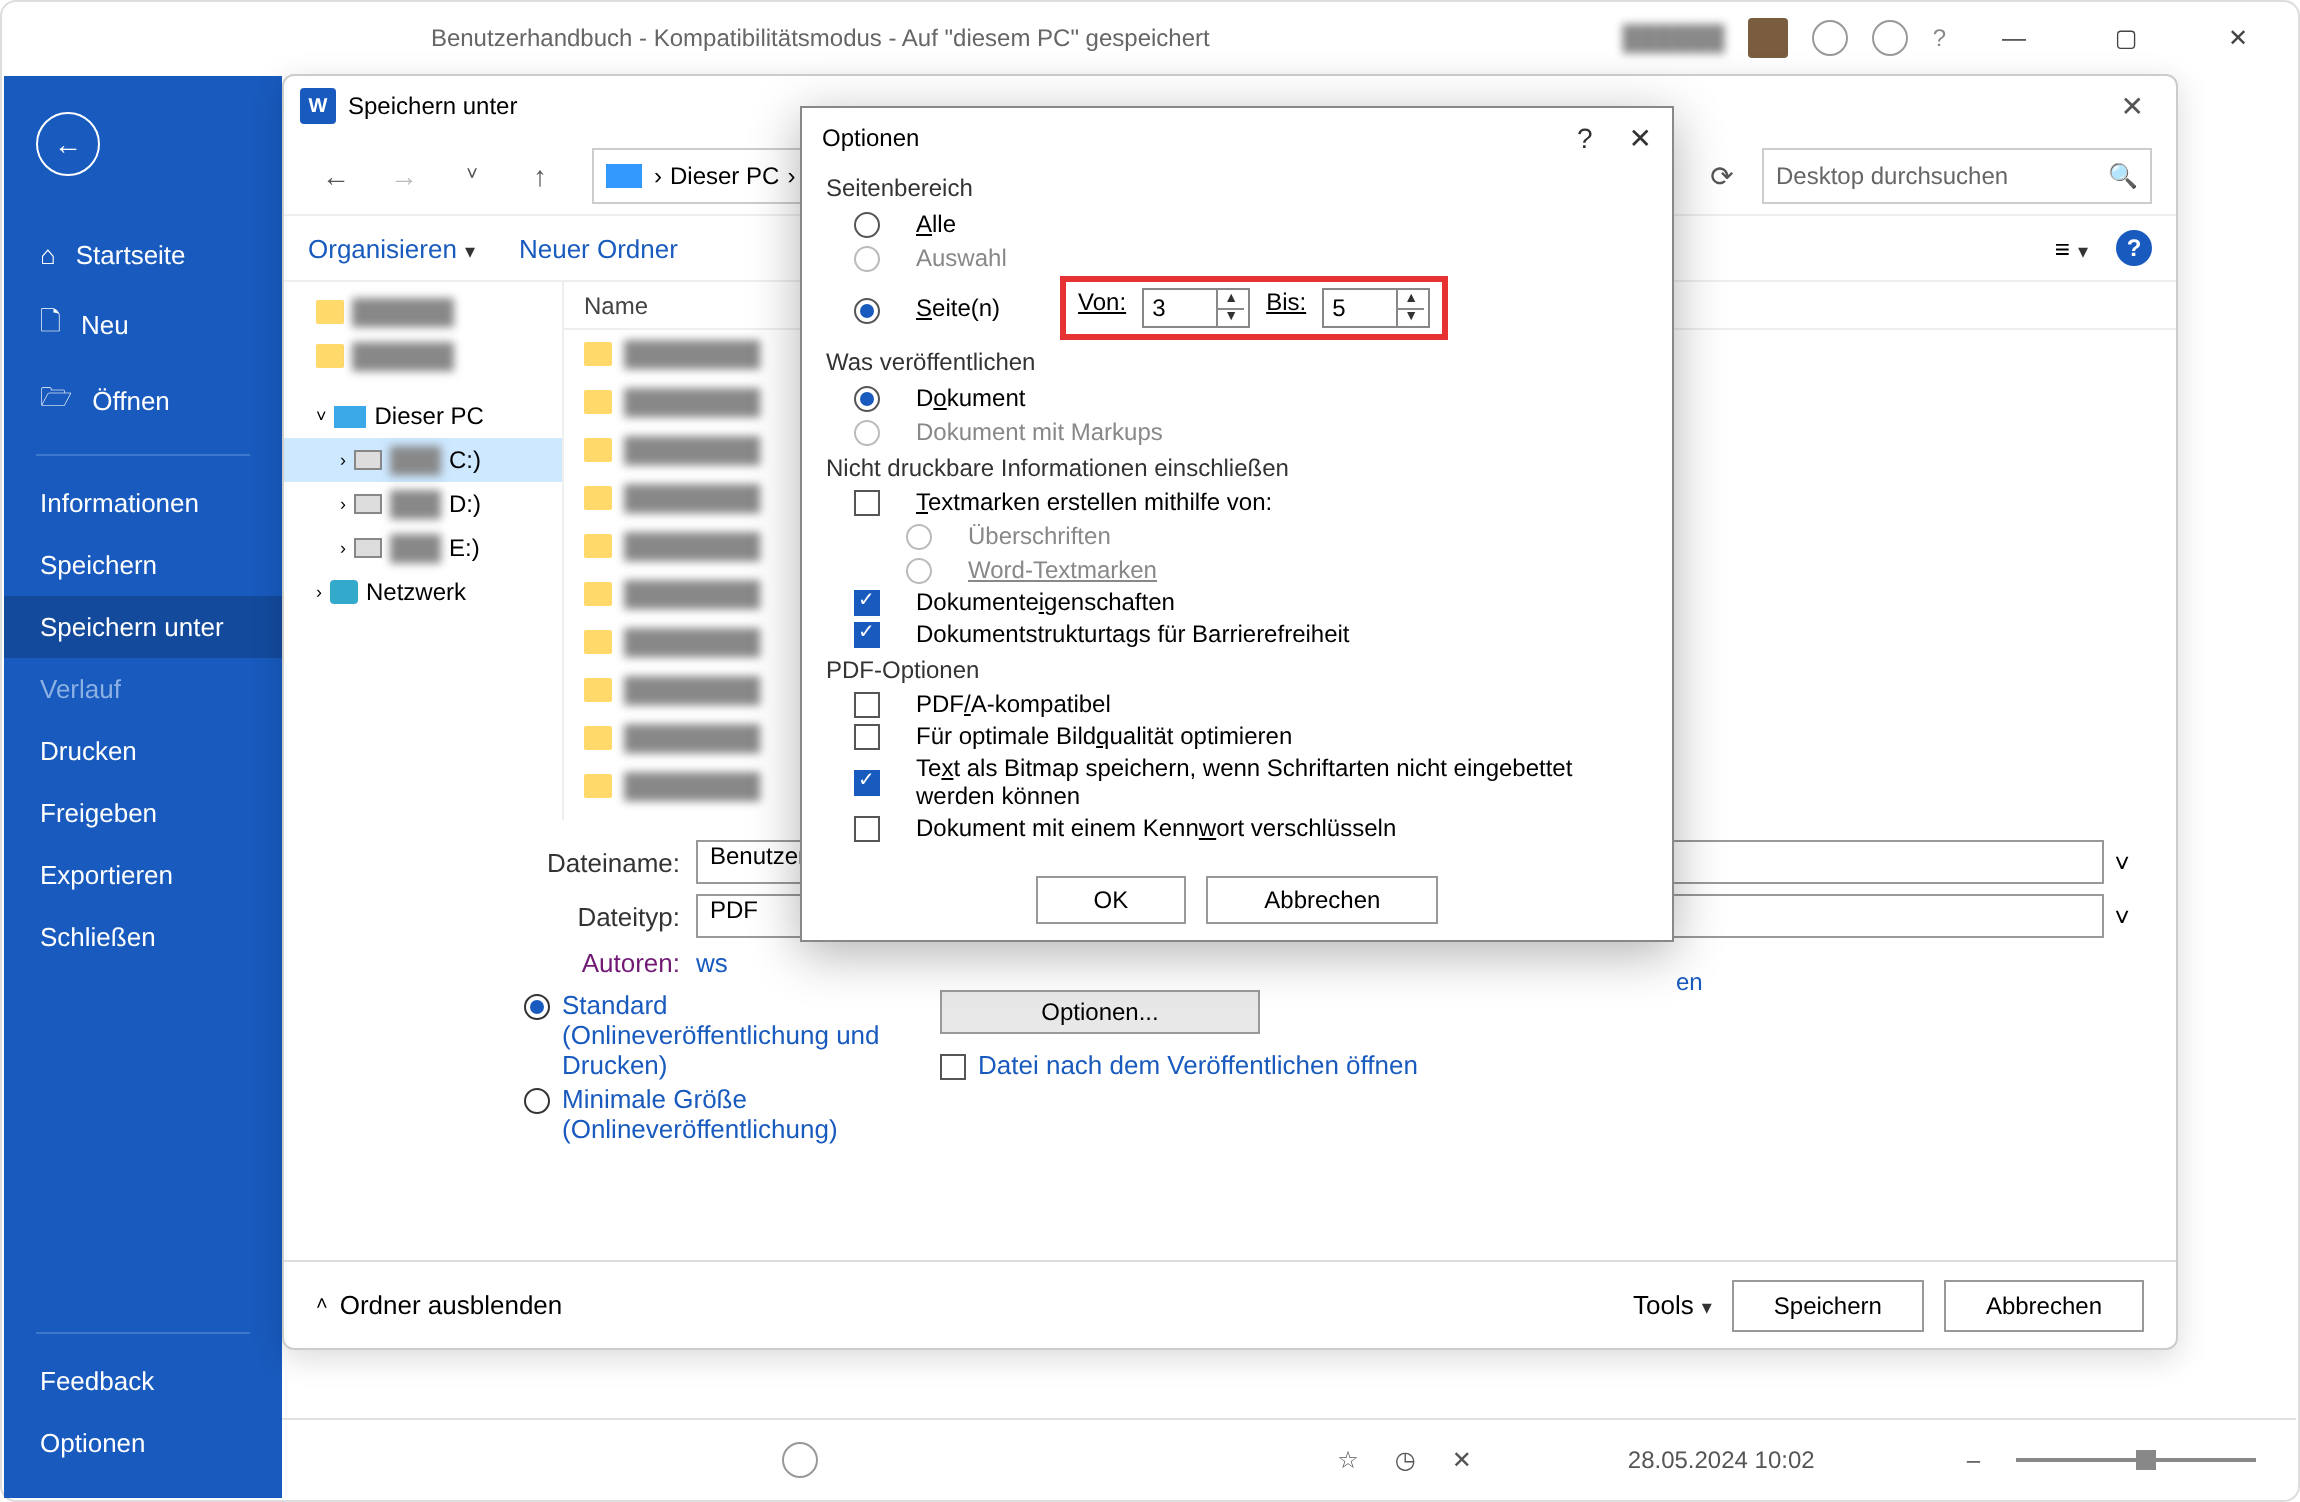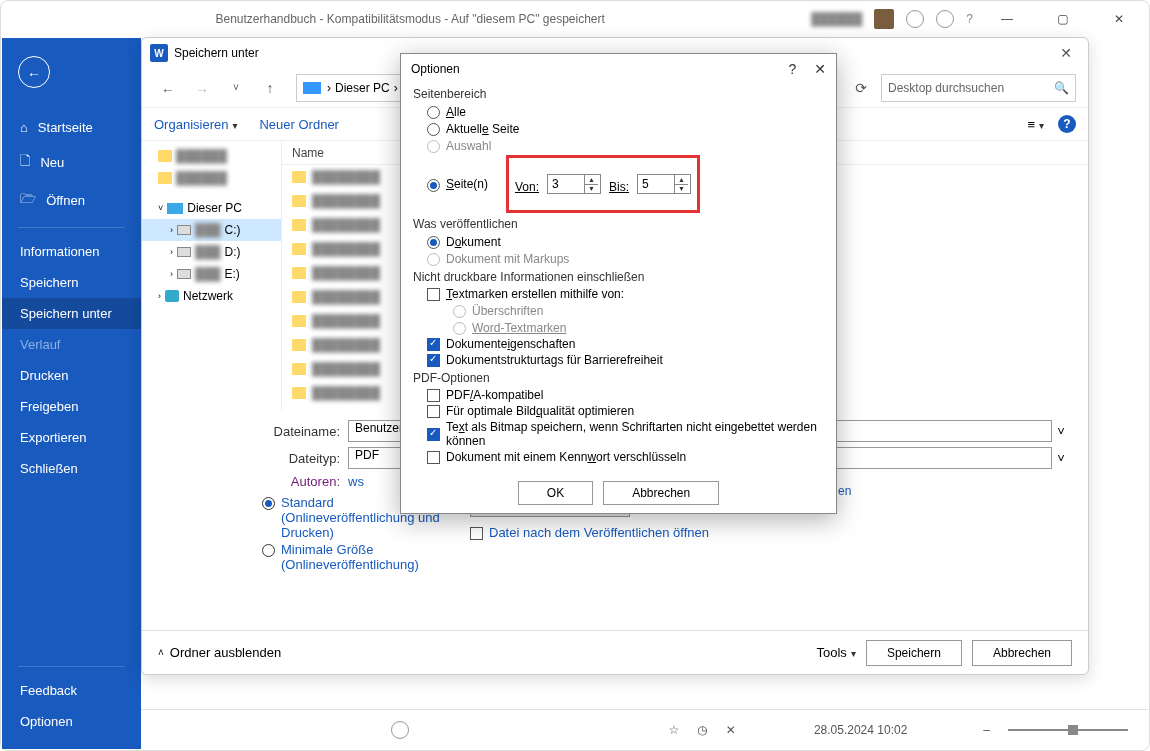--- a/index.html
+++ b/index.html
@@ -81,29 +81,29 @@
 .save-footer-right { margin-left: auto; display: flex; gap: 10px; align-items: center;}
 .btn { border: 1px solid #999; background: #fff; height: 26px; padding: 0 20px; font-size: 12px; display:flex; align-items:center;}
 
 
 .options-dialog { position: absolute; left: 399px; top: 52px; width: 437px; background: #fff; border: 1px solid #888; box-shadow: 0 6px 24px rgba(0,0,0,0.3); font-size: 12px; z-index: 100;}
 .opt-title { height: 30px; display: flex; align-items: center; padding: 0 10px; font-size: 12px;}
 .opt-title-text { font-size: 12px; }
 .opt-title-icons { margin-left: auto; display: flex; gap: 18px; font-size: 14px; color:#333;}
 .opt-body { padding: 0 12px 8px 12px; }
 .grp-title { font-size: 12px; color: #333; margin: 3px 0 2px 0;}
-.opt-row { display: flex; align-items: center; gap: 6px; padding: 1px 0 1px 14px; }
+.opt-row { display: flex; align-items: center; gap: 18px; padding: 1px 0 1px 14px; }
 .opt-row.disabled { color: #888; }
 .opt-row .radio { border-color:#555;}
 .opt-row.disabled .radio { border-color:#bbb;}
 .chk { width: 13px; height: 13px; border: 1px solid #555; flex-shrink:0; position:relative;}
 .chk.checked { background:#185abd; border-color:#185abd;}
 .chk.checked::after { content:'✓'; color:#fff; font-size:10px; position:absolute; top:-2px; left:1px;}
 
-.red-box { border: 3px solid #e63232; padding: 16px 6px; display: inline-flex; align-items: flex-end; gap: 8px; margin-left: 12px;}
+.red-box { border: 3px solid #e63232; padding: 3px 6px; display: inline-flex; align-items: flex-start; gap: 8px; margin-left: 12px;}
 .page-label { text-decoration: underline; }
 .spinner { width: 54px; height: 20px; border: 1px solid #888; display: flex; align-items: center; background:#fff;}
 .spinner input { border: none; width: 36px; padding: 0 4px; font-size: 12px; outline:none;}
 .spin-btns { width: 14px; height: 100%; border-left:1px solid #888; display:flex; flex-direction:column;}
 .spin-btns span { flex:1; font-size:7px; display:flex; align-items:center; justify-content:center; color:#333; border-bottom:1px solid #888;}
 .spin-btns span:last-child{border:none;}
 
 .opt-footer { display: flex; justify-content: center; gap: 10px; padding: 8px 12px;}
 .opt-footer .btn { height: 24px; padding: 0 28px;}
 
@@ -369,24 +369,20 @@
       <div class="opt-title-icons">
         <span>?</span>
         <span>✕</span>
       </div>
     </div>
     <div class="opt-body">
       <div class="grp-title">Seitenbereich</div>
       <div class="opt-row">
           <span class="radio"></span>
           <span><span class="u">A</span>lle</span>
-        </div>
-      <div class="opt-row">
-          <span class="radio"></span>
-          <span>Aktuell<span class="u">e</span> Seite</span>
         </div>
       <div class="opt-row disabled">
           <span class="radio"></span>
           <span>Auswahl</span>
         </div>
       <div class="opt-row">
         <span class="radio checked"></span>
           <span><span class="u">S</span>eite(n)</span>
         <span class="red-box">
           <span class="page-label">Von:</span>

